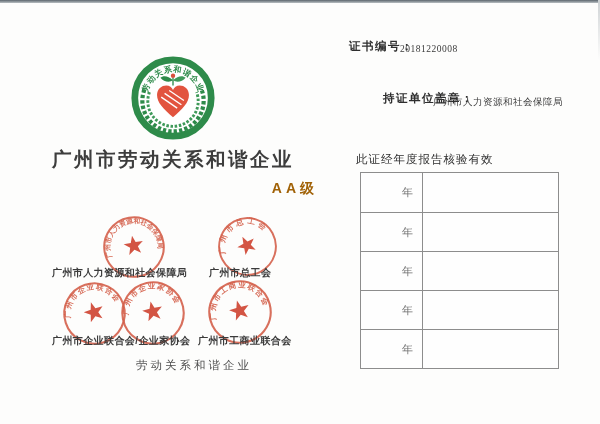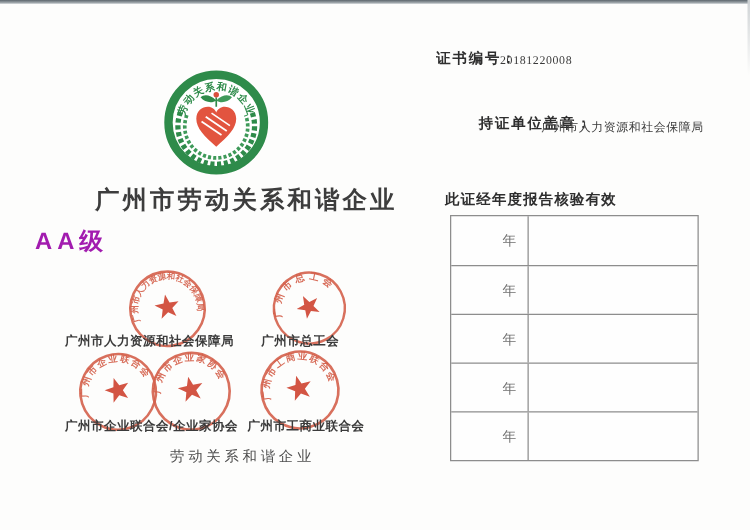--- a/index.html
+++ b/index.html
@@ -8,42 +8,42 @@
     font-family:"Liberation Sans",sans-serif;color:#3a3a3a;
   }
   .scan-edge-top{position:absolute;left:0;top:0;width:600px;height:3px;
     background:linear-gradient(to bottom,#5c666d,#b9bfc3);}
   .scan-edge-right{position:absolute;right:0;top:0;width:2px;height:60px;
     background:linear-gradient(to bottom,#cfd3d5,rgba(255,255,255,0));}
 
   
   .emblem{position:absolute;left:131px;top:56px;width:84px;height:84px;}
   .emblem-ring-text{font-family:"Liberation Sans",sans-serif;font-weight:bold;font-size:9.6px;letter-spacing:1px;}
-  .cert-title{position:absolute;left:28px;top:146px;width:290px;text-align:right;
+  .cert-title{position:absolute;left:28px;top:146px;width:290px;text-align:center;
     font-size:19.5px;font-weight:600;color:#3d3d3d;letter-spacing:2.5px;}
-  .cert-grade{position:absolute;left:28px;top:180px;width:290px;text-align:left;
-    font-size:19px;font-weight:600;color:#a21caf;letter-spacing:4px;}
+  .cert-grade{position:absolute;left:28px;top:180px;width:290px;text-align:right;
+    font-size:14px;font-weight:600;color:#a16207;letter-spacing:4px;}
 
   .seal{position:absolute;}
   .seal-text{font-family:"Liberation Serif",serif;font-weight:bold;}
   .st-long{font-size:10.5px;}
   .st-med{font-size:11.5px;letter-spacing:2px;}
   .st-short{font-size:12.5px;letter-spacing:5px;}
 
   .seal-label{position:absolute;font-size:10px;font-weight:600;color:#3b3b3b;
     letter-spacing:0.4px;white-space:nowrap;}
   .issue-date{position:absolute;left:136px;top:358px;font-size:11.5px;color:#4e4e4e;
     letter-spacing:3px;font-family:"Liberation Serif",serif;white-space:nowrap;}
 
   
   .field-label{position:absolute;font-size:11.5px;font-weight:bold;color:#2e2e2e;
     letter-spacing:1.5px;white-space:nowrap;}
   .field-value{position:absolute;font-family:"Liberation Serif",serif;font-size:9.5px;
     color:#3a3a3a;letter-spacing:0.5px;white-space:nowrap;}
-  .verify-heading{position:absolute;left:356px;top:152px;font-size:11.5px;font-weight:bold;
+  .verify-heading{position:absolute;left:356px;top:152px;font-size:11.5px;font-weight:normal;
     color:#2e2e2e;letter-spacing:1px;white-space:nowrap;}
 
   .verify-table{position:absolute;left:360px;top:172px;width:197px;height:195px;
     border:1px solid #8d8d8d;display:grid;grid-template-rows:repeat(5,1fr);background:#fefefe;}
   .vrow{display:flex;border-top:1px solid #8d8d8d;min-height:0;}
   .vrow:first-child{border-top:none;}
   .vcell-year{width:52px;border-right:1px solid #8d8d8d;display:flex;align-items:center;
     justify-content:flex-end;padding-right:9px;color:#6f6f6f;font-size:11px;
     font-family:"Liberation Serif",serif;}
   .vcell-blank{flex:1;}

